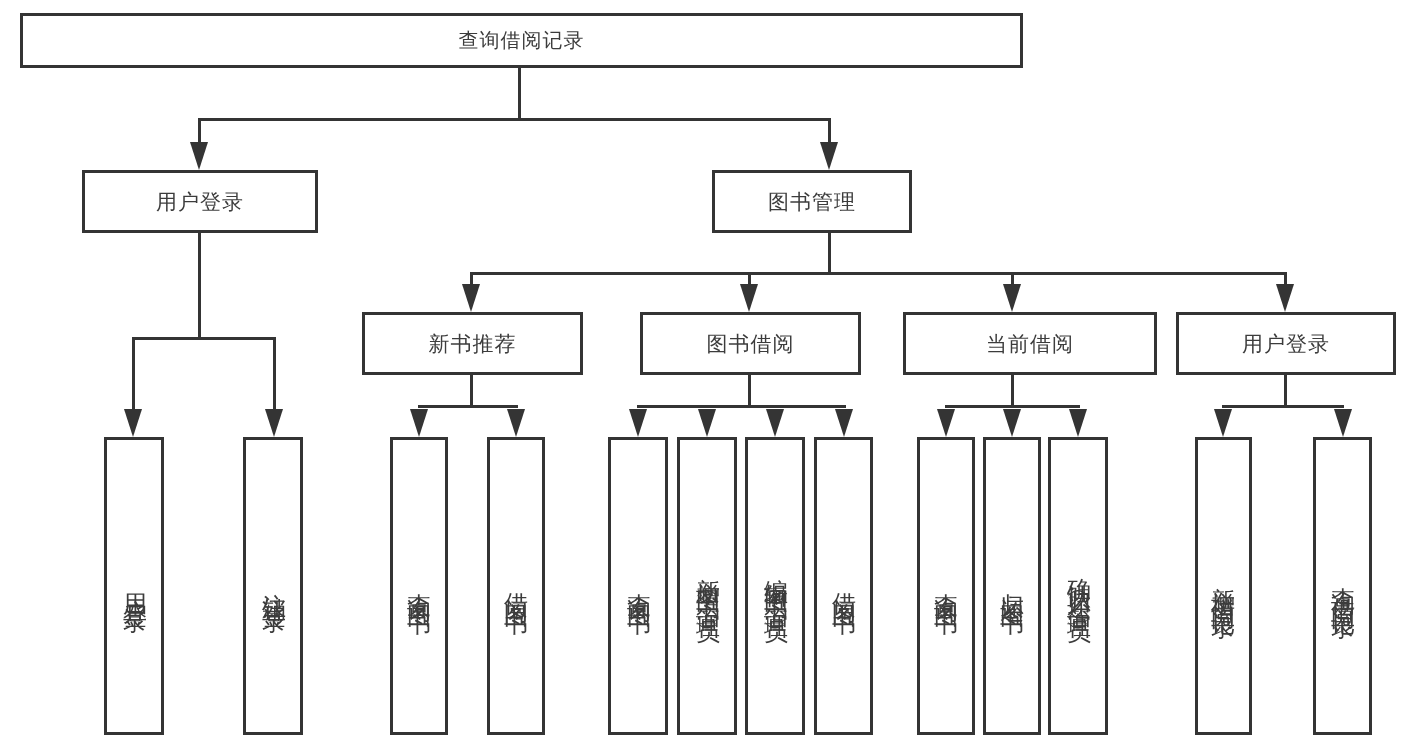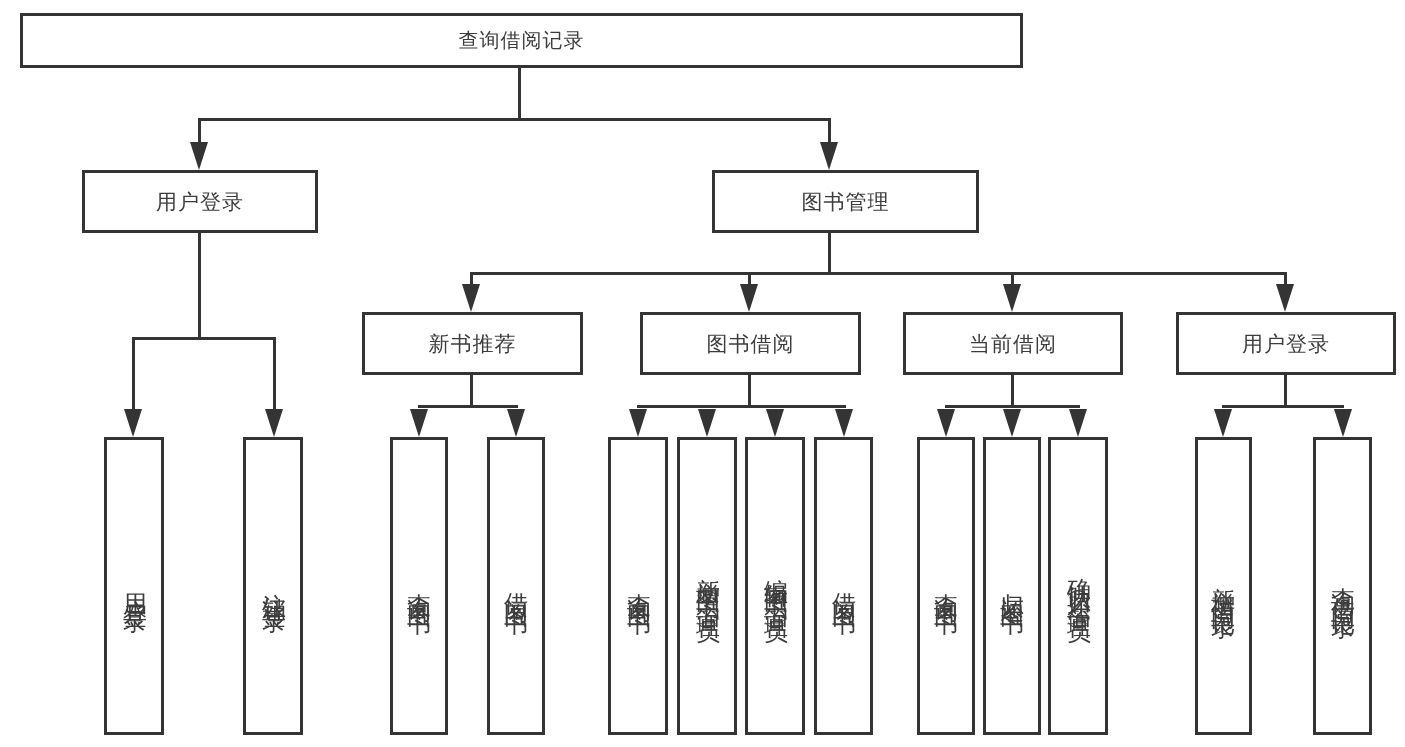--- a/index.html
+++ b/index.html
@@ -39,21 +39,21 @@
   <div class="hbox" style="left:20px;top:13px;width:1003px;height:55px;font-size:20px;">查询借阅记录</div>
 
   <div class="vl" style="left:518px;top:68px;height:53px;"></div>
   <div class="hl" style="left:198px;top:118px;width:633px;"></div>
   <div class="vl" style="left:198px;top:118px;height:26px;"></div>
   <div class="arrow" style="left:190px;top:142px;"></div>
   <div class="vl" style="left:828px;top:118px;height:26px;"></div>
   <div class="arrow" style="left:820px;top:142px;"></div>
 
   <div class="hbox" style="left:82px;top:170px;width:236px;height:63px;">用户登录</div>
-  <div class="hbox" style="left:712px;top:170px;width:267px;height:63px;">图书管理</div>
+  <div class="hbox" style="left:712px;top:170px;width:200px;height:63px;">图书管理</div>
 
   <div class="vl" style="left:198px;top:233px;height:107px;"></div>
   <div class="hl" style="left:132px;top:337px;width:144px;"></div>
   <div class="vl" style="left:132px;top:337px;height:74px;"></div>
   <div class="arrow" style="left:124px;top:409px;"></div>
   <div class="vl" style="left:273px;top:337px;height:74px;"></div>
   <div class="arrow" style="left:265px;top:409px;"></div>
 
   <div class="vl" style="left:828px;top:233px;height:42px;"></div>
   <div class="hl" style="left:470px;top:272px;width:817px;"></div>
@@ -61,21 +61,21 @@
   <div class="arrow" style="left:462px;top:284px;"></div>
   <div class="vl" style="left:748px;top:272px;height:14px;"></div>
   <div class="arrow" style="left:740px;top:284px;"></div>
   <div class="vl" style="left:1011px;top:272px;height:14px;"></div>
   <div class="arrow" style="left:1003px;top:284px;"></div>
   <div class="vl" style="left:1284px;top:272px;height:14px;"></div>
   <div class="arrow" style="left:1276px;top:284px;"></div>
 
   <div class="hbox" style="left:640px;top:312px;width:221px;height:63px;">图书借阅</div>
   <div class="hbox" style="left:362px;top:312px;width:221px;height:63px;">新书推荐</div>
-  <div class="hbox" style="left:903px;top:312px;width:220px;height:63px;">当前借阅</div>
+  <div class="hbox" style="left:903px;top:312px;width:254px;height:63px;">当前借阅</div>
   <div class="hbox" style="left:1176px;top:312px;width:220px;height:63px;">用户登录</div>
 
   <div class="vl" style="left:470px;top:375px;height:33px;"></div>
   <div class="hl" style="left:418px;top:405px;width:100px;"></div>
   <div class="arrow" style="left:410px;top:409px;"></div>
   <div class="arrow" style="left:507px;top:409px;"></div>
 
   <div class="vl" style="left:748px;top:375px;height:33px;"></div>
   <div class="hl" style="left:637px;top:405px;width:209px;"></div>
   <div class="arrow" style="left:629px;top:409px;"></div>

